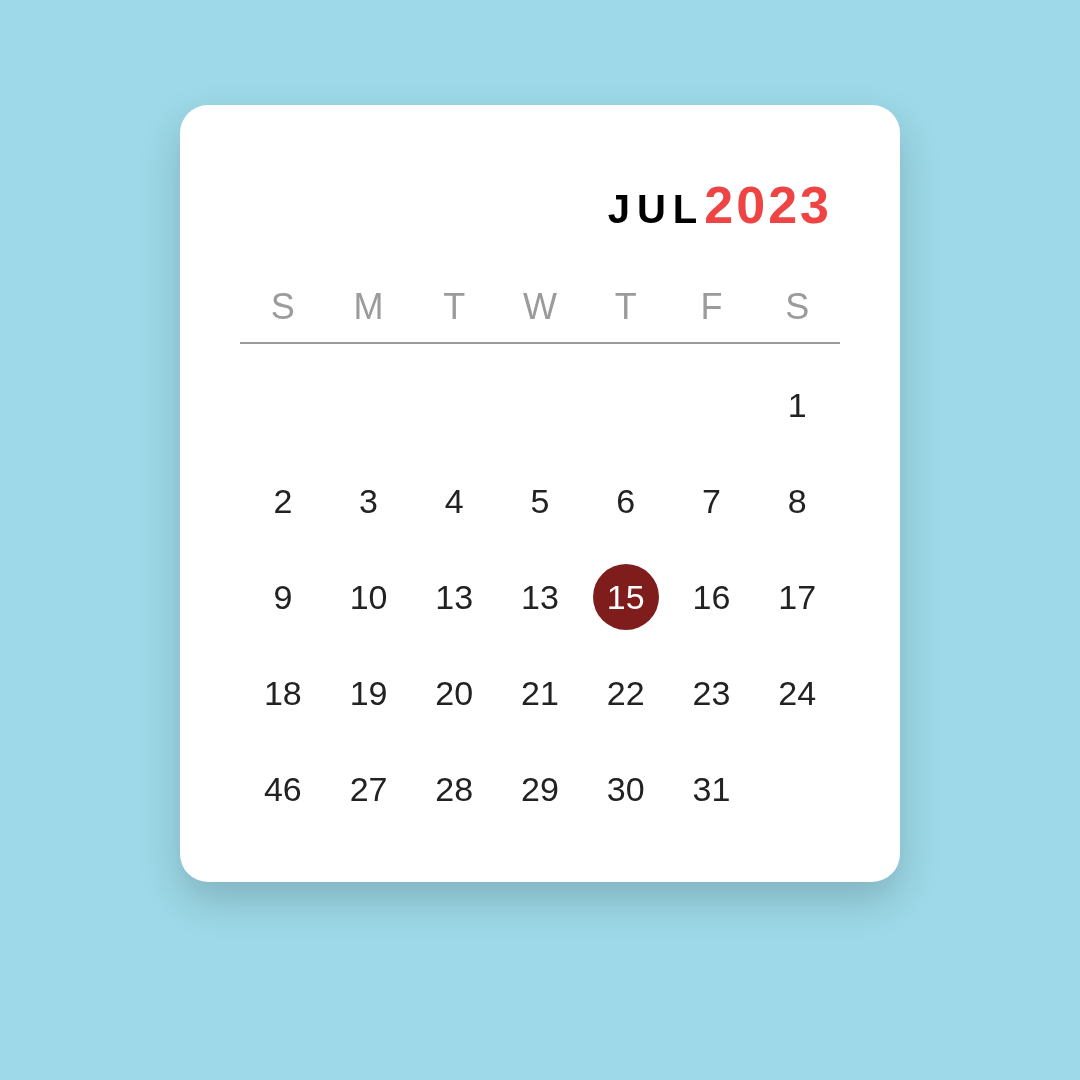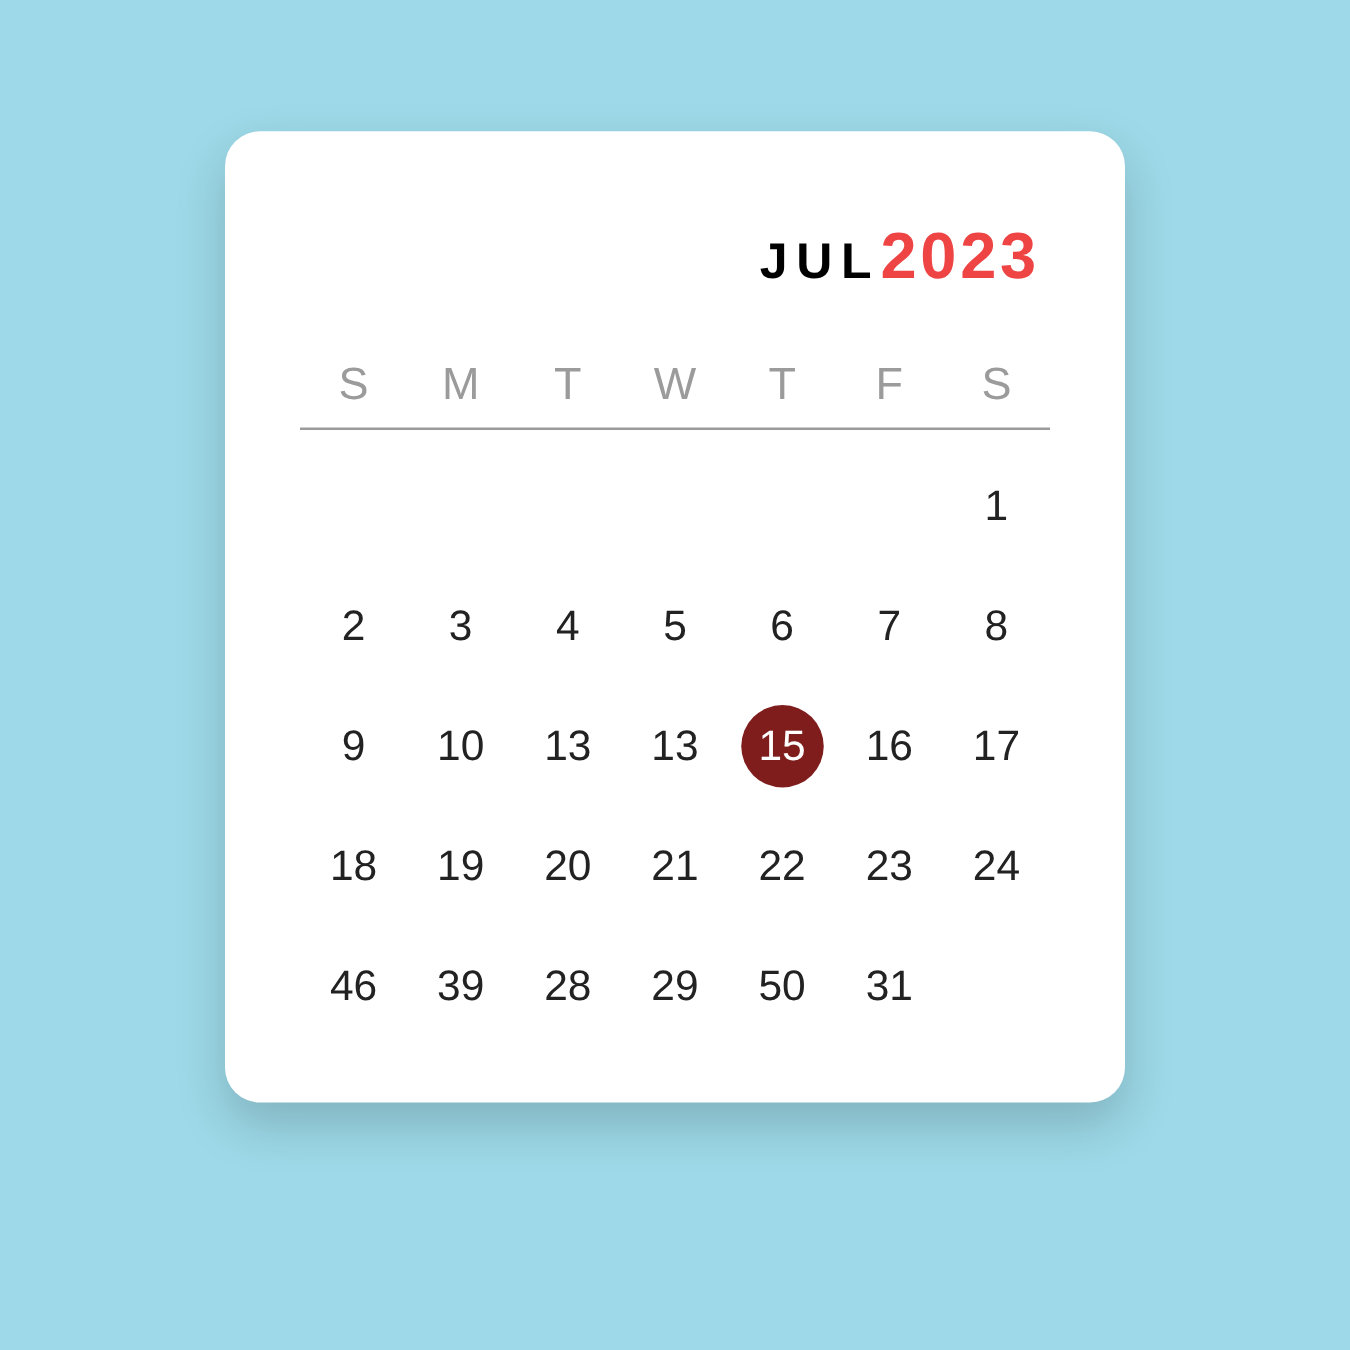--- a/index.html
+++ b/index.html
@@ -174,28 +174,28 @@
       <div class="day">
         <span>23</span>
       </div>
       <div class="day">
         <span>24</span>
       </div>
       <div class="day">
         <span>46</span>
       </div>
       <div class="day">
-        <span>39</span>
+        <span>27</span>
       </div>
       <div class="day">
         <span>28</span>
       </div>
       <div class="day">
         <span>29</span>
       </div>
       <div class="day">
-        <span>50</span>
+        <span>30</span>
       </div>
       <div class="day">
         <span>31</span>
       </div>
     </div>
 </div>
 
 </body></html>

